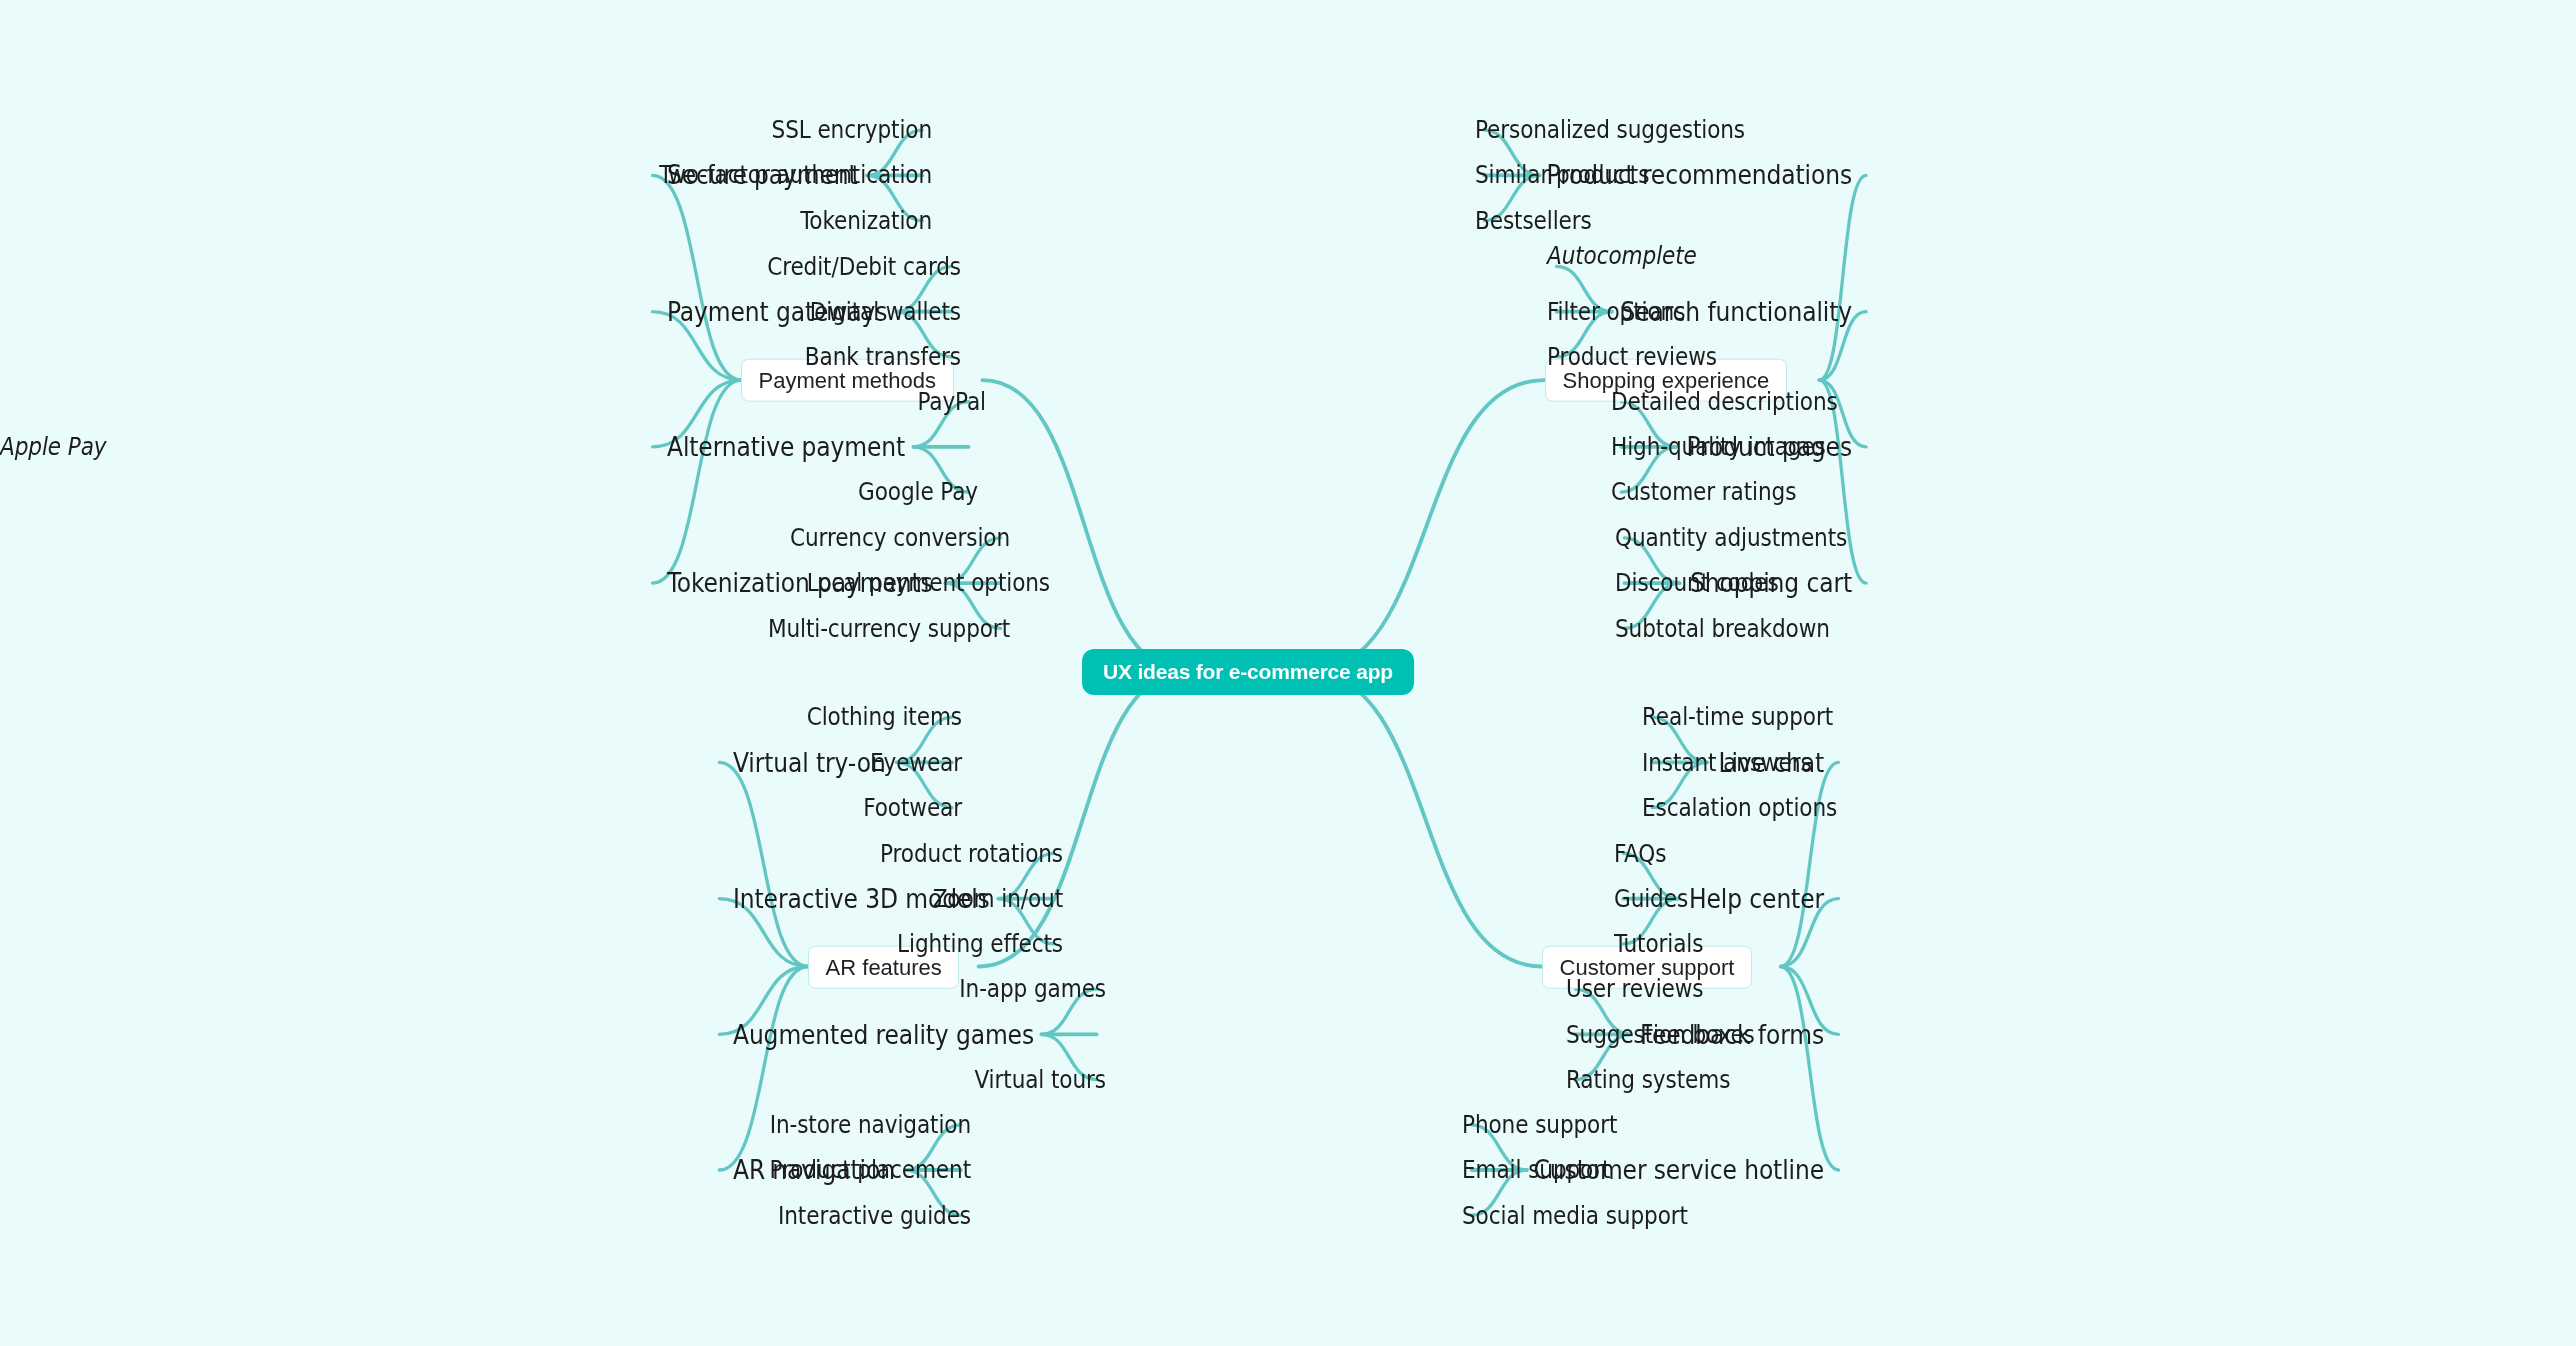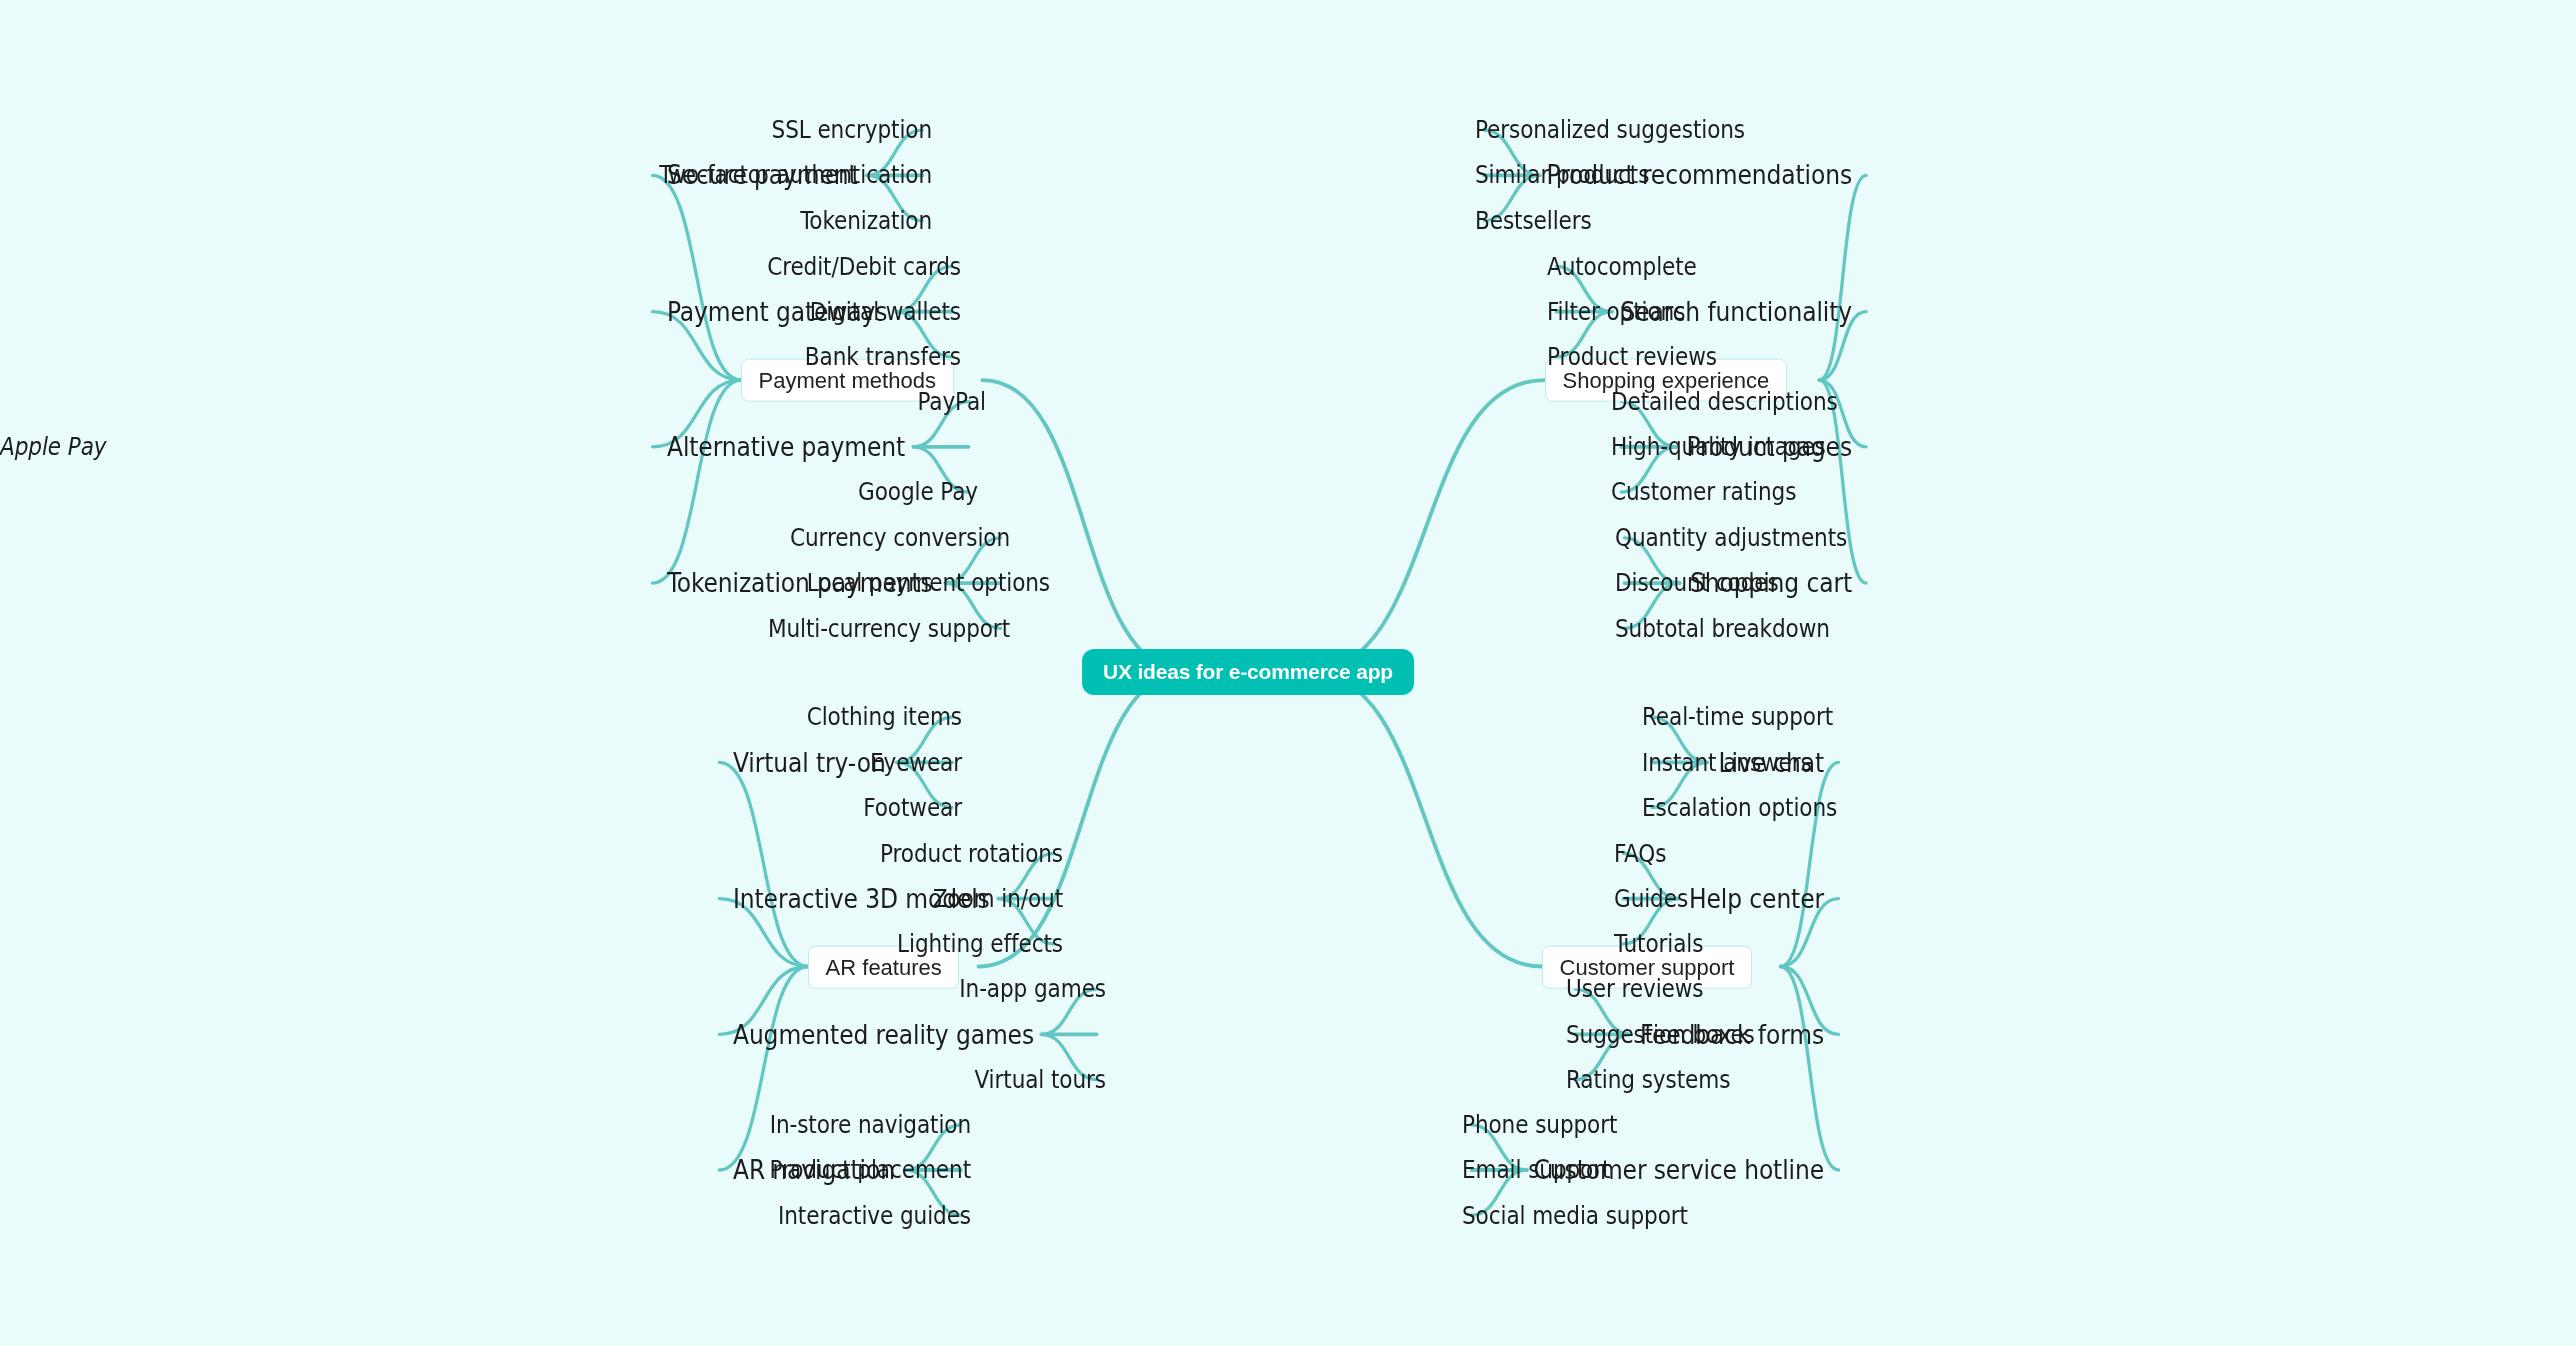--- a/index.html
+++ b/index.html
@@ -155,21 +155,21 @@
     <div class="sub" style="top: 583px; left: 667px;">Tokenization payments</div>
     <div class="leaf r" style="top: 538px; left: 0px; width: 1010px; text-align: right;">Currency conversion</div>
     <div class="leaf r" style="top: 583px; left: 0px; width: 1010px; text-align: right; padding-left: 40px;">Local payment options</div>
     <div class="leaf r" style="top: 629px; left: 0px; width: 1010px; text-align: right;">Multi-currency support</div>
     <div class="branch" style="top: 380px; left: 1545px;">Shopping experience</div>
     <div class="sub" style="top: 175px; left: 1852px; transform: translate(-100%, -50%);">Product recommendations</div>
     <div class="leaf l" style="top: 130px; left: 1475px; text-align: left;">Personalized suggestions</div>
     <div class="leaf l" style="top: 175px; left: 1475px; text-align: left;">Similar products</div>
     <div class="leaf l" style="top: 221px; left: 1475px; text-align: left;">Bestsellers</div>
     <div class="sub" style="top: 312px; left: 1852px; transform: translate(-100%, -50%);">Search functionality</div>
-    <div class="leaf l" style="top: 267px; left: 1547px; text-align: center;">Autocomplete</div>
+    <div class="leaf l" style="top: 256px; left: 1547px; text-align: center; font-style: italic;">Autocomplete</div>
     <div class="leaf l" style="top: 312px; left: 1547px; text-align: left;">Filter options</div>
     <div class="leaf l" style="top: 357px; left: 1547px; text-align: left;">Product reviews</div>
     <div class="sub" style="top: 447px; left: 1852px; transform: translate(-100%, -50%);">Product pages</div>
     <div class="leaf l" style="top: 402px; left: 1611px; text-align: left;">Detailed descriptions</div>
     <div class="leaf l" style="top: 447px; left: 1611px; text-align: left;">High-quality images</div>
     <div class="leaf l" style="top: 492px; left: 1611px; text-align: left;">Customer ratings</div>
     <div class="sub" style="top: 583px; left: 1852px; transform: translate(-100%, -50%);">Shopping cart</div>
     <div class="leaf l" style="top: 538px; left: 1615px; text-align: left;">Quantity adjustments</div>
     <div class="leaf l" style="top: 583px; left: 1615px; text-align: left;">Discount codes</div>
     <div class="leaf l" style="top: 629px; left: 1615px; text-align: left;">Subtotal breakdown</div>

